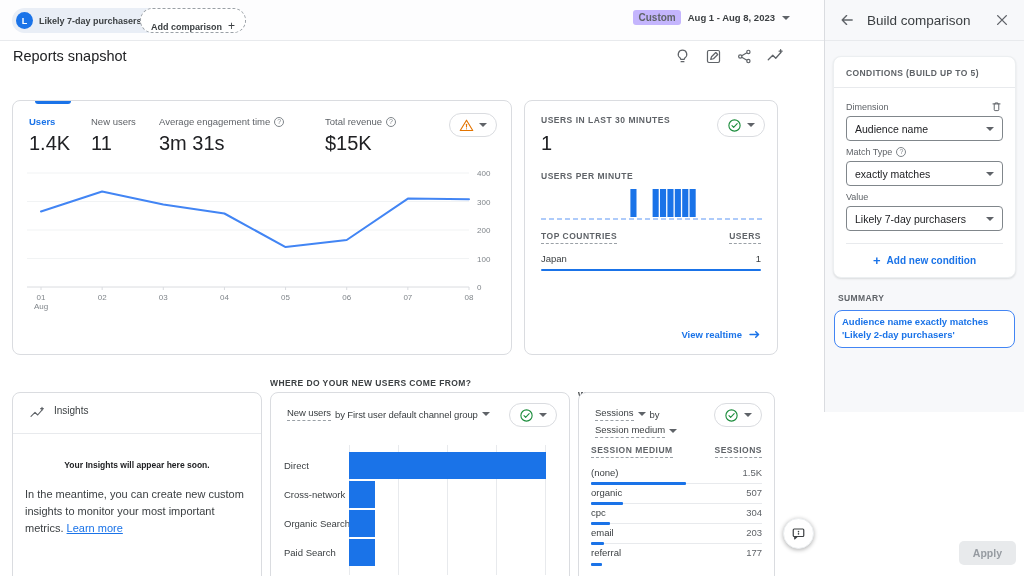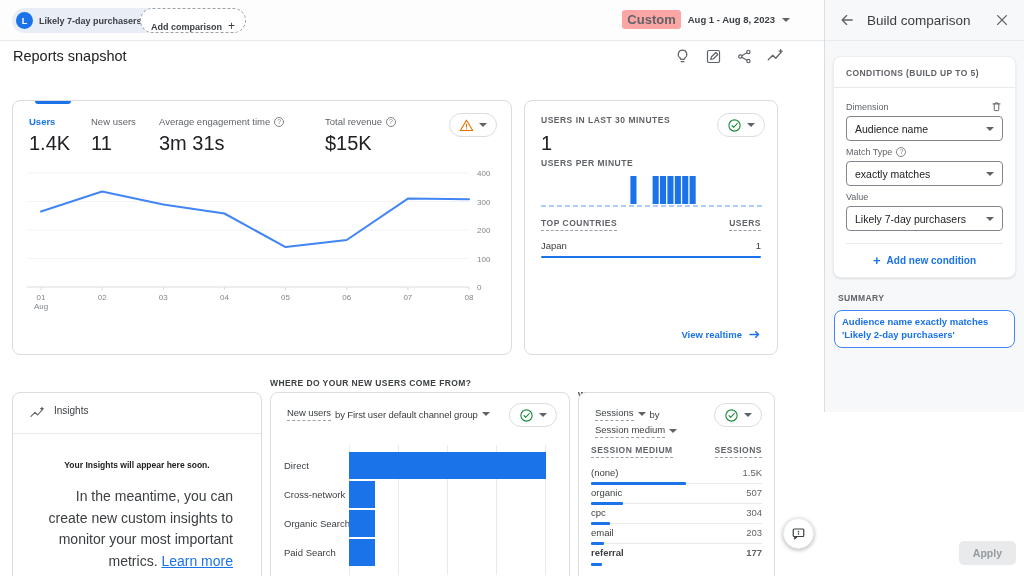--- a/index.html
+++ b/index.html
@@ -15,21 +15,21 @@
     background:#e9eef6; border-radius:13px; padding:0 9px 0 4px; cursor:pointer; }
   .chip-avatar { width:17px; height:17px; border-radius:50%; background:#1a73e8; color:#fff;
     font-size:9px; font-weight:bold; display:flex; align-items:center; justify-content:center; }
   .chip-label { font-size:9px; font-weight:bold; color:#3c4043; white-space:nowrap; }
   .chip-close { display:flex; align-items:center; color:#5f6368; margin-left:2px; }
   .add-chip { position:absolute; left:140px; top:8px; height:25px; display:flex; align-items:flex-end; gap:6px;
     border:1px dashed #9aa0a6; border-radius:13px; background:#fff; padding:0 10px; cursor:pointer; }
   .add-chip-label { font-size:9px; font-weight:bold; color:#3c4043; white-space:nowrap; }
   .add-plus { font-size:12px; color:#3c4043; line-height:1; }
   .date-area { position:absolute; right:34px; top:10px; display:flex; align-items:center; gap:7px; cursor:pointer; }
-  .date-badge { background:#fca5a5; color:#5f6368; font-size:13px; font-weight:bold; padding:2px 5px; border-radius:3px; }
+  .date-badge { background:#c4b5fd; color:#5f6368; font-size:10px; font-weight:bold; padding:2px 5px; border-radius:3px; }
   .date-label { font-size:9.5px; font-weight:bold; color:#3c4043; white-space:nowrap; }
   .caret { width:0; height:0; border-left:4px solid transparent; border-right:4px solid transparent;
     border-top:4.5px solid #5f6368; display:inline-block; }
 
   .page-title { position:absolute; left:13px; top:48px; font-size:14.5px; color:#202124; }
   .head-icons { position:absolute; right:38px; top:45px; display:flex; gap:9px; }
   .icon-btn { width:22px; height:22px; display:flex; align-items:center; justify-content:center;
     color:#5f6368; cursor:pointer; background:none; border:none; }
 
   .card { position:absolute; background:#fff; border:1px solid #dadce0; border-radius:8px; overflow:hidden; }
@@ -48,61 +48,61 @@
     display:flex; align-items:center; justify-content:center; gap:5px; padding:0 9px; cursor:pointer; }
   .overview-pill { position:absolute; right:14px; top:12px; }
   .line-chart-svg { position:absolute; left:8px; top:60px; }
 
   
   .realtime-card { left:524px; top:100px; width:254px; height:255px; }
   .rt-pad { padding:14px 16px; }
   .upper-label { font-size:8.5px; font-weight:bold; letter-spacing:.5px; color:#5f6368; }
   .rt-value { font-size:20px; color:#202124; margin-top:7px; }
   .rt-pill { position:absolute; right:12px; top:12px; }
-  .rt-minute-label { margin-top:3px; }
+  .rt-minute-label { margin-top:16px; }
   .rt-spark { display:block; margin-top:5px; }
   .rt-table-head { display:flex; justify-content:space-between; margin-top:9px; }
   .dashed-u { border-bottom:1px dashed #9aa0a6; padding-bottom:2px; }
   .rt-row { display:flex; justify-content:space-between; margin-top:9px; padding-bottom:5px; }
   .rt-row-country, .rt-row-users { font-size:9.5px; color:#3c4043; }
   .country-bar { height:2px; background:#1a73e8; border-radius:1px; }
   .view-realtime { position:absolute; right:16px; bottom:13px; display:flex; align-items:center; gap:6px;
     color:#1a73e8; font-size:9.5px; font-weight:bold; cursor:pointer; background:none; border:none;text-align:center; }
 
   
   .sec-title { position:absolute; font-size:8.5px; font-weight:bold; letter-spacing:.4px; color:#3c4043; }
   .channels-sec { left:270px; top:378px; } .campaigns-sec { left:578px; top:378px;margin-top:12px; }
 
   
   .insights-card { left:12px; top:392px; width:250px; height:200px; }
   .ins-head { display:flex; align-items:flex-start; gap:9px; padding:12px 16px; border-bottom:1px solid #e8eaed; color:#5f6368; }
   .ins-title { font-size:10px; color:#3c4043; }
   .ins-headline { font-size:8.5px; font-weight:bold; color:#202124; text-align:center; margin:26px 14px 0; }
-  .ins-body { font-size:14px; color:#3c4043; text-align:right; margin:16px 28px 0; line-height:1.55; }
+  .ins-body { font-size:11px; color:#3c4043; text-align:left; margin:16px 12px 0; line-height:1.55; }
   .ins-link { color:#1a73e8; text-decoration:underline; cursor:pointer; }
 
   
   .channels-card { left:270px; top:392px; width:300px; height:212px; }
   .card-head { position:relative; padding:14px 16px 0; }
   .card-head-text { font-size:9.5px; letter-spacing:-.1px; color:#3c4043; white-space:nowrap; display:flex; align-items:center; gap:4px; }
   .head-pill { position:absolute; right:12px; top:10px; }
   .hchart { position:absolute; left:0; top:52px; width:300px; height:160px; }
   .hchart-labels { position:absolute; left:13px; top:6px; width:64px; }
   .hchart-label { height:29px; line-height:29px; font-size:9.5px; color:#3c4043; white-space:nowrap; }
   .hchart-plot { position:absolute; left:78px; top:0; width:200px; height:130px;
     background:repeating-linear-gradient(to right, #e8eaed 0, #e8eaed 1px, transparent 1px, transparent 49px); }
   .hbar { position:absolute; left:0; height:27px; background:#1a73e8; }
 
   
   .campaigns-card { left:578px; top:392px; width:197px; height:212px; }
   .camp-head-line { font-size:9.5px; color:#3c4043; display:flex; align-items:center; gap:4px; margin-bottom:3px; }
   .camp-table { margin:7px 12px 0; }
   .camp-cols { display:flex; justify-content:space-between; margin-bottom:6px; }
   .camp-row { position:relative; height:20px; border-bottom:1px solid #e8eaed; }
-  .camp-row.last { border-bottom:none;font-weight:bold; }
+  .camp-row.last { border-bottom:none; }
   .camp-medium { position:absolute; left:0; top:3px; font-size:9.5px; color:#3c4043; }
   .camp-sessions { position:absolute; right:0; top:3px; font-size:9.5px; color:#5f6368; }
   .camp-bar { position:absolute; left:0; bottom:-2px; height:3px; background:#1a73e8; border-radius:1px; }
 
   
   .fab { position:absolute; left:783px; top:518px; width:31px; height:31px; border-radius:50%; background:#fff;
     border:1px solid #eceff1; box-shadow:0 1px 4px rgba(0,0,0,.3); display:flex; align-items:center; justify-content:center;
     color:#3c4043; cursor:pointer; }
 
   

